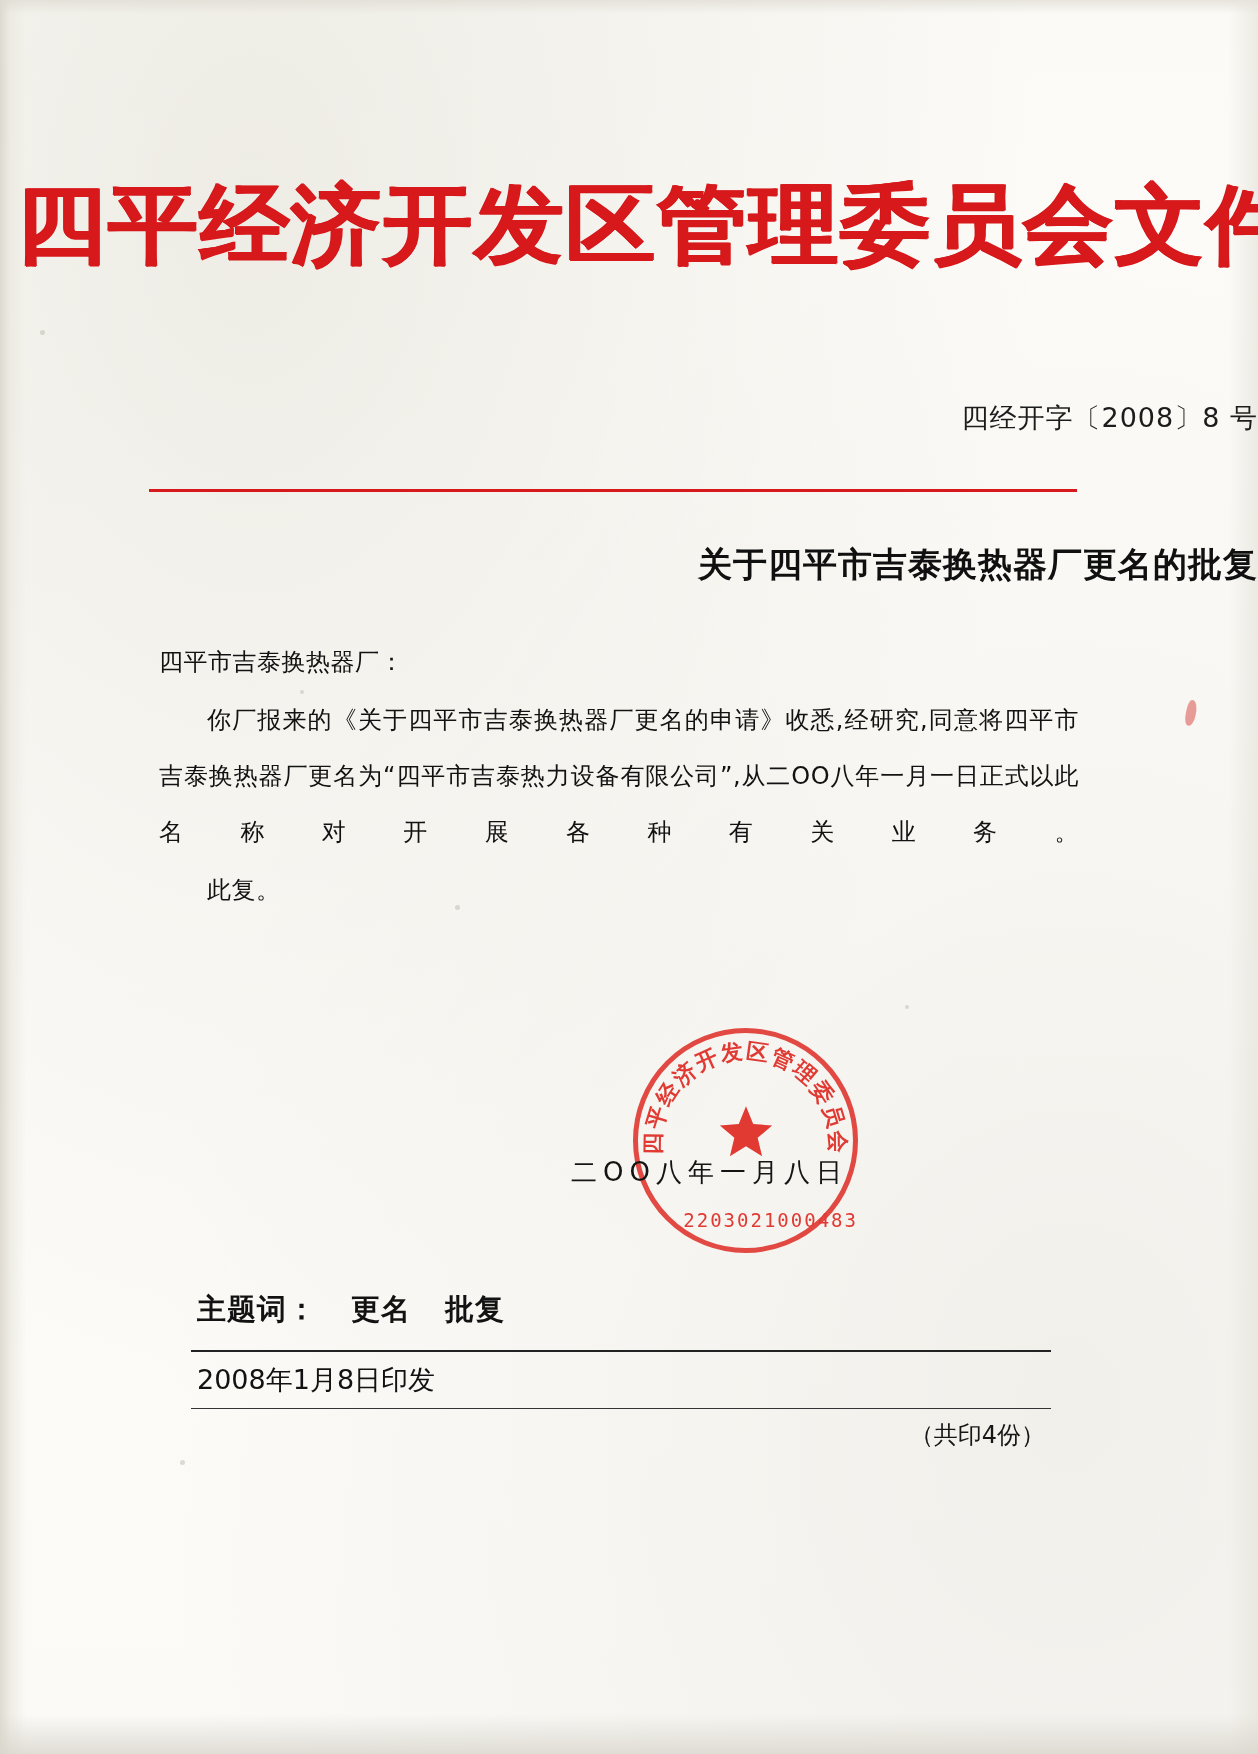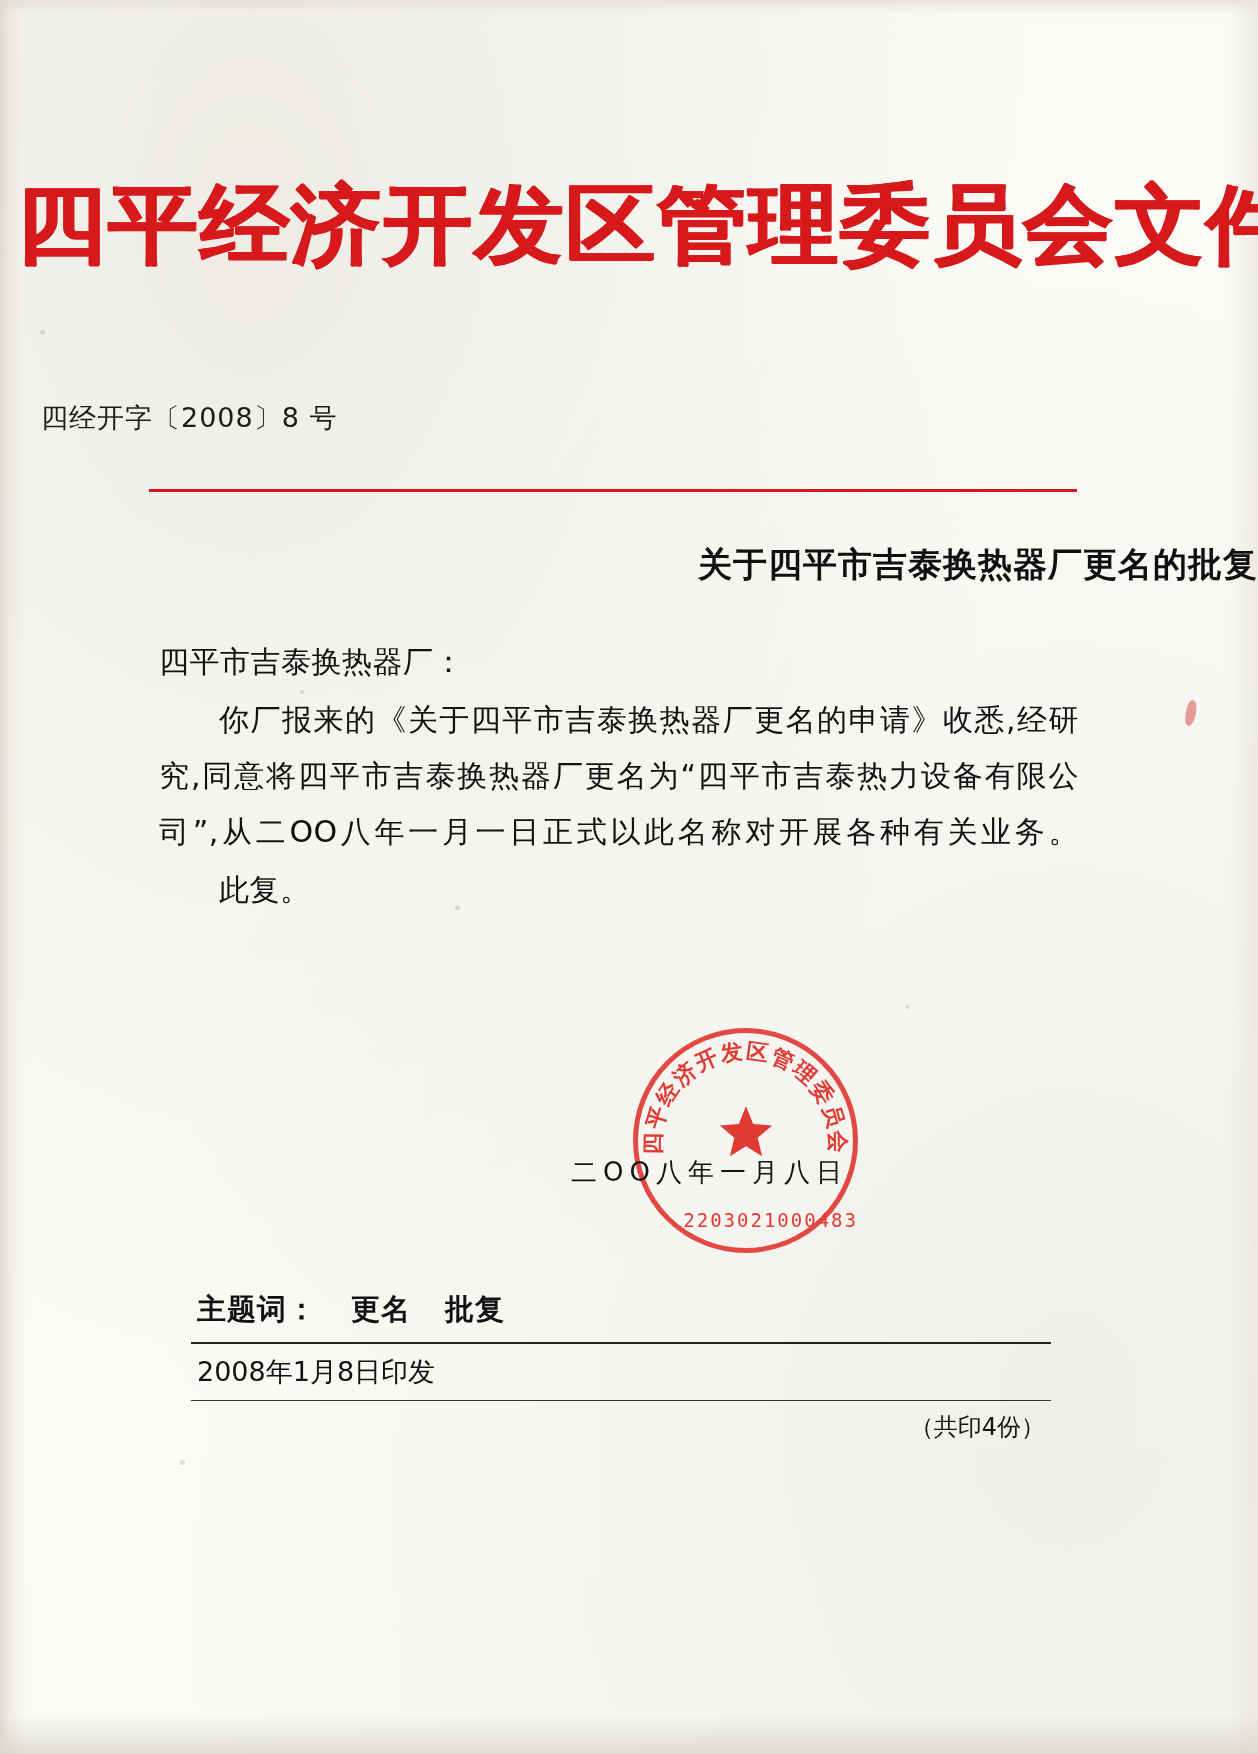--- a/index.html
+++ b/index.html
@@ -82,21 +82,21 @@
       0 1px 0 #d8191c;
     transform: scaleX(1.04);
   }
 
   
   .doc-number {
     position: absolute;
     top: 400px;
     left: 0;
     width: 100%;
-    text-align: left;
+    text-align: right;
     font-size: 27px;
     color: #1c1c1c;
     letter-spacing: 1px;
     font-family: "DejaVu Sans", "Liberation Sans", sans-serif;
   }
 
   
   .red-rule {
     position: absolute;
     top: 489px;
@@ -119,21 +119,21 @@
     letter-spacing: 1px;
     font-family: "DejaVu Sans", "Liberation Sans", sans-serif;
   }
 
   
   .body-text {
     position: absolute;
     top: 634px;
     left: 118px;
     width: 920px;
-    font-size: 30px;
+    font-size: 24px;
     line-height: 56px;
     color: #121212;
     font-family: "DejaVu Sans", "Liberation Sans", sans-serif;
     letter-spacing: 0.5px;
   }
   .body-text p { margin: 0 0 2px 0; }
   .indent { text-indent: 2em; }
   .justify {
     text-align: justify;
     text-align-last: justify;
@@ -207,21 +207,21 @@
   .footer-rule {
     height: 2px;
     background: #222;
     width: 100%;
   }
   .footer-rule.thin { height: 1px; background: #333; }
   .keywords {
     font-size: 29px;
     font-weight: bold;
     color: #121212;
-    padding: 0 0 12px 6px;
+    padding: 0 0 20px 6px;
     font-family: "DejaVu Sans", "Liberation Sans", sans-serif;
     letter-spacing: 1px;
   }
   .keywords .kw { margin-left: 34px; font-weight: bold; }
   .footer-row {
     display: flex;
     justify-content: space-between;
     align-items: baseline;
     font-size: 27px;
     color: #121212;

